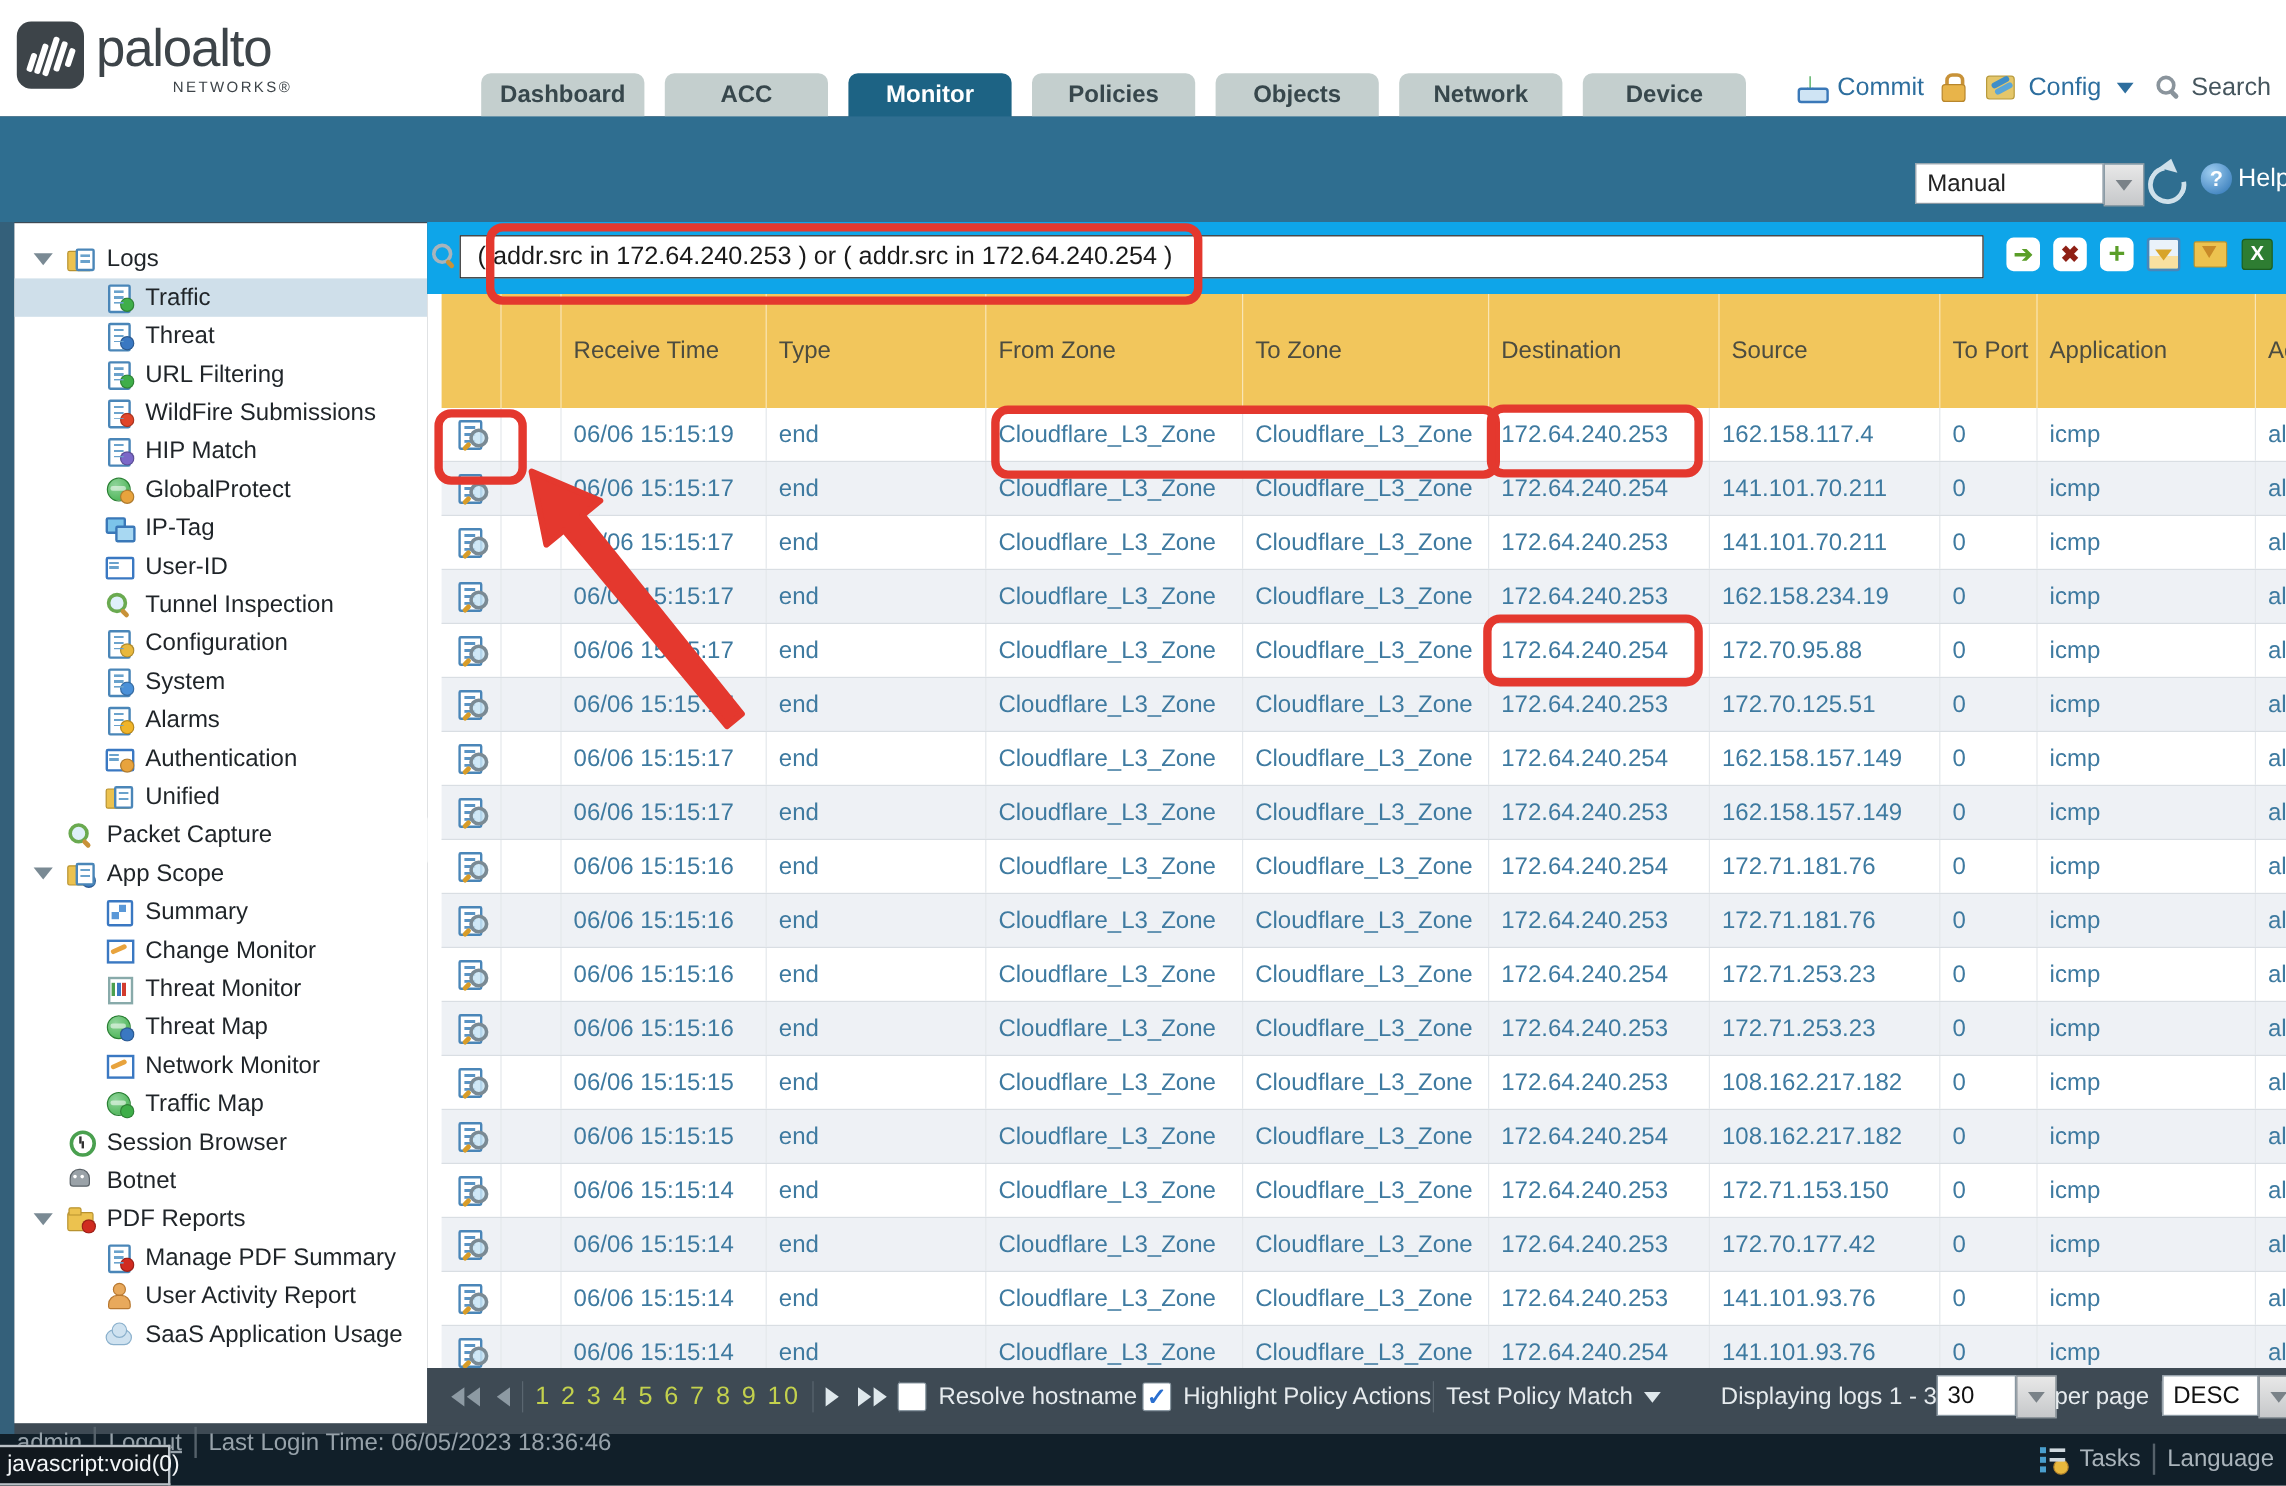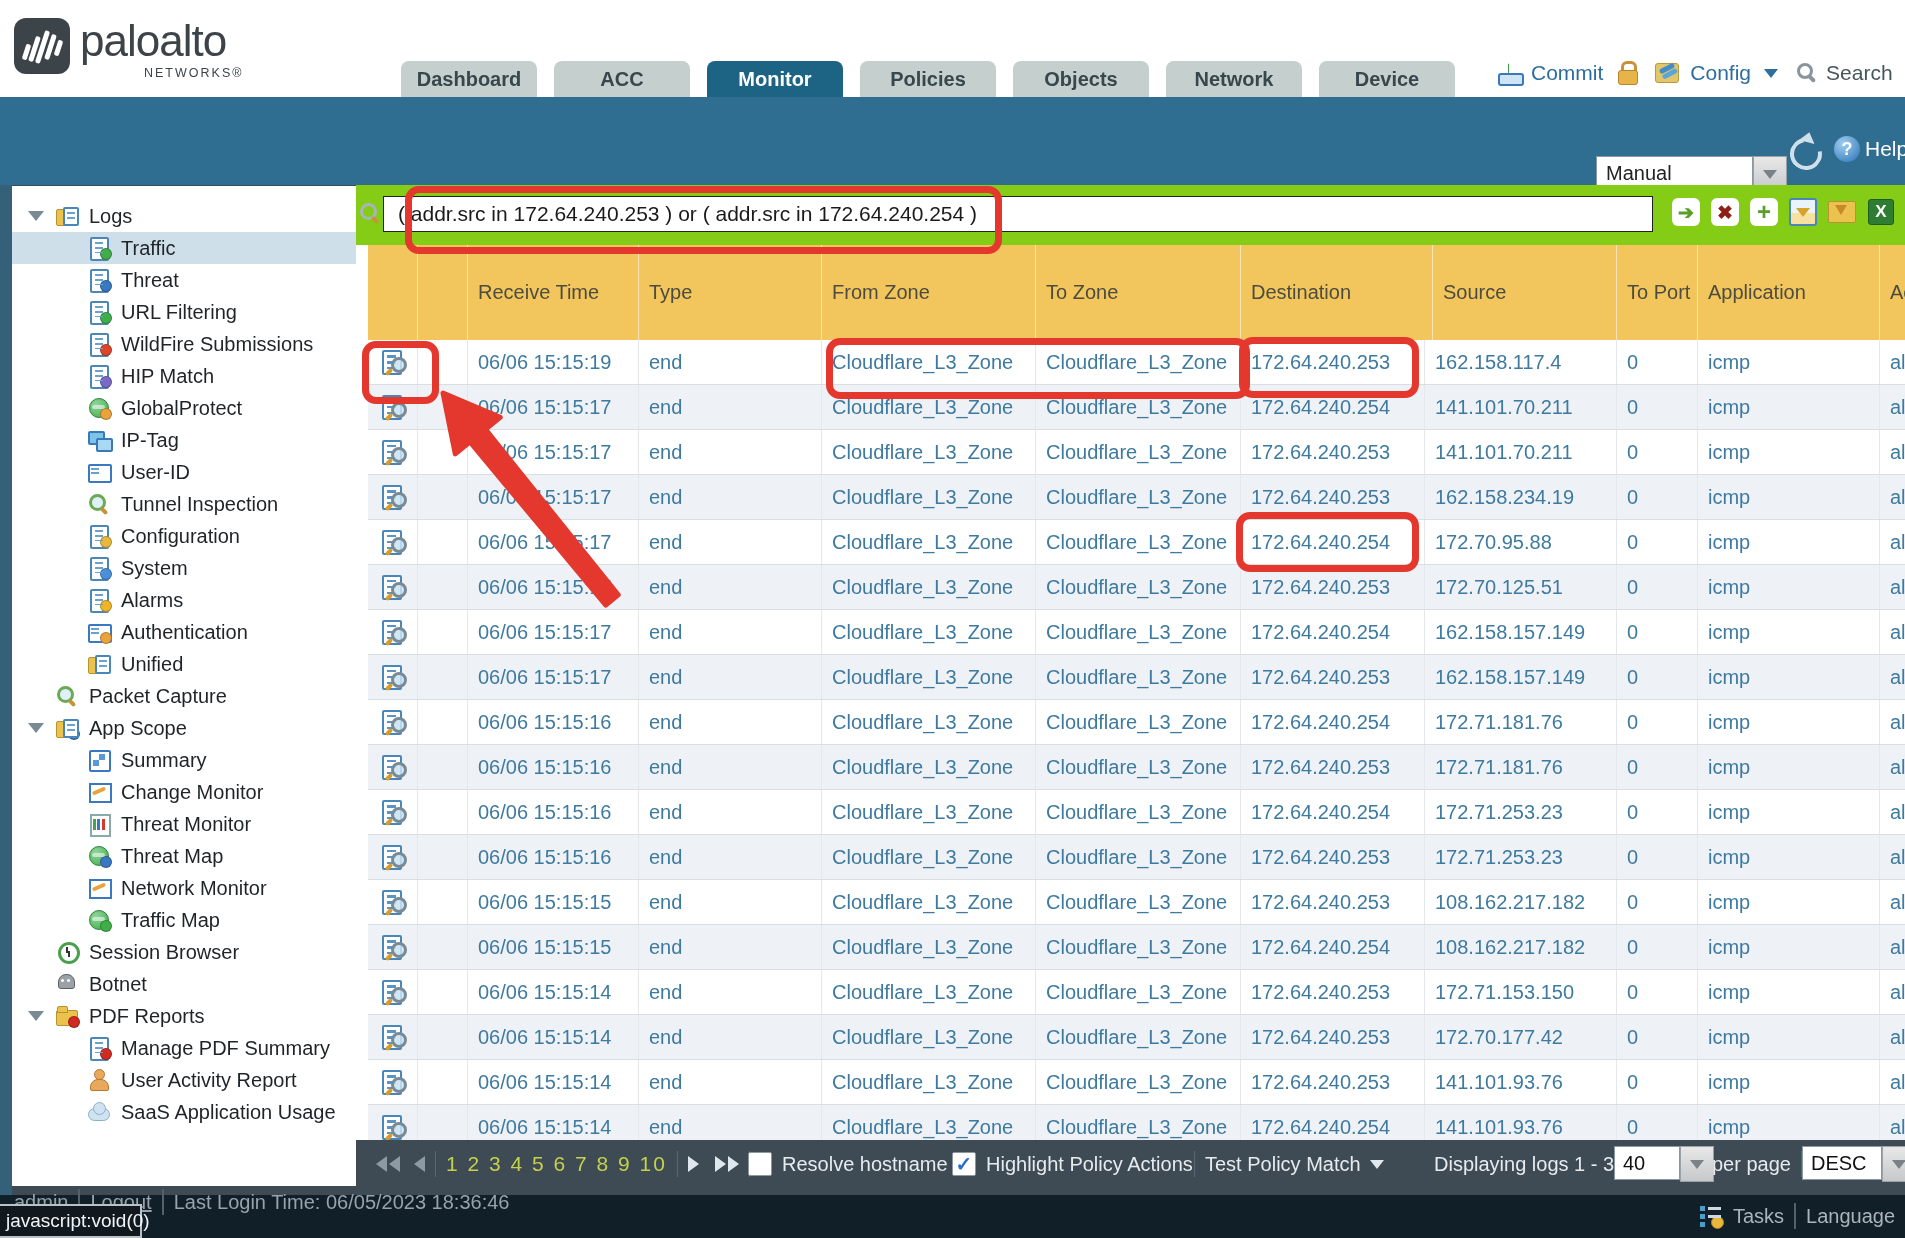--- a/index.html
+++ b/index.html
@@ -27,21 +27,21 @@
   .config-ic{position:relative;width:26px;height:24px;margin-left:8px;}
   .config-ic::before{content:"";position:absolute;left:0;top:2px;width:22px;height:18px;background:#e4c66a;border:1px solid #b89a3c;border-radius:3px;}
   .config-ic::after{content:"";position:absolute;left:4px;top:5px;width:16px;height:5px;background:#3f8ec8;border-radius:3px;transform:rotate(-28deg);box-shadow:0 6px 0 #5aa6d8;}
   .caret{width:0;height:0;border-left:7px solid transparent;border-right:7px solid transparent;border-top:9px solid #2d6e9e;margin-left:4px;}
   .search-ic{position:relative;width:20px;height:20px;margin-left:10px;}
   .search-ic::before{content:"";position:absolute;left:0;top:0;width:10px;height:10px;border:3.5px solid #8a949c;border-radius:50%;}
   .search-ic::after{content:"";position:absolute;left:13px;top:12px;width:3.5px;height:8px;background:#8a949c;transform:rotate(-45deg);border-radius:2px;}
   .searchtxt{color:#46565e;}
   
   .tealband{position:absolute;left:0;top:97px;width:1905px;height:88px;background:#2f6e90;}
-  .manual{position:absolute;left:1596px;top:39px;display:flex;margin-top:20px;}
+  .manual{position:absolute;left:1596px;top:39px;display:flex;}
   .manual .val{width:146px;height:32px;background:#fff;border:1px solid #8a98a2;font-size:20px;color:#222;
                display:flex;align-items:center;padding-left:9px;}
   .ddbtn{width:32px;height:34px;background:linear-gradient(#e8e8e8,#c6c8ca);border:1px solid #9aa2a8;
          display:flex;align-items:center;justify-content:center;}
   .ddbtn i{width:0;height:0;border-left:7px solid transparent;border-right:7px solid transparent;border-top:9px solid #7a8288;}
   .refresh-ic{position:absolute;left:1790px;top:41px;width:24px;height:24px;border:4px solid #cfe0ea;border-radius:50%;border-top-color:transparent;transform:rotate(35deg);}
   .refresh-ic::after{content:"";position:absolute;left:-4px;top:-8px;width:0;height:0;border-left:8px solid transparent;border-right:8px solid transparent;border-bottom:10px solid #cfe0ea;transform:rotate(-20deg);}
   .help{position:absolute;left:1834px;top:39px;display:flex;align-items:center;gap:5px;color:#fff;font-size:21px;}
   .help .q{width:26px;height:26px;border-radius:50%;background:radial-gradient(circle at 35% 30%,#9ecdf0,#2a72b4);color:#fff;
            font-weight:bold;font-size:18px;display:flex;align-items:center;justify-content:center;}
@@ -92,21 +92,21 @@
   .k-bars::after{content:"";position:absolute;left:5px;top:7px;width:12px;height:11px;
       background:linear-gradient(90deg,#4aa04f 0 3px,transparent 3px 4.5px,#3a78c2 4.5px 7.5px,transparent 7.5px 9px,#d23b2e 9px 12px);}
   .k-chart::before{content:"";position:absolute;left:1px;top:3px;width:19px;height:16px;background:#fff;border:2px solid #3a78c2;}
   .k-chart::after{content:"";position:absolute;left:4px;top:9px;width:14px;height:4px;background:#e8a33d;transform:rotate(-24deg);border-radius:2px;}
   
   .k-detail::before{content:"";position:absolute;left:1px;top:0;width:16px;height:21px;background:#fff;border:2px solid #4a86b8;border-radius:2px;
       background-image:repeating-linear-gradient(#5a94c4 0 2.5px,transparent 2.5px 6px);background-size:9px 14px;background-repeat:no-repeat;background-position:3px 3px;}
   .k-detail::after{content:"";position:absolute;left:10px;top:7px;width:10px;height:10px;border:3px solid #7a8a94;border-radius:50%;background:rgba(200,228,245,.85);}
   .k-detail .mh{position:absolute;left:6px;top:18px;width:4px;height:8px;background:#d89c28;transform:rotate(45deg);border-radius:2px;}
   
-  .filterbar{position:absolute;left:356px;top:185px;width:1549px;height:60px;background:#84cc16;}
+  .filterbar{position:absolute;left:356px;top:185px;width:1549px;height:60px;background:#0ea5e9;}
   .fmag{position:absolute;left:2px;top:16px;width:22px;height:22px;}
   .fmag::before{content:"";position:absolute;left:2px;top:2px;width:11px;height:11px;border:3px solid #a8b4bc;border-radius:50%;}
   .fmag::after{content:"";position:absolute;left:15px;top:15px;width:4px;height:8px;background:#c89238;transform:rotate(-45deg);border-radius:2px;}
   .finput{position:absolute;left:27px;top:11px;width:1270px;height:36px;background:#fff;border:1px solid #222;
           font-family:"Liberation Sans",sans-serif;font-size:21px;color:#1a1a1a;padding:0 0 0 14px;box-sizing:border-box;}
   .fbtns{position:absolute;left:1316px;top:13px;display:flex;gap:11px;}
   .fbtn{width:28px;height:28px;border-radius:6px;background:#fff;display:flex;align-items:center;justify-content:center;
         font-size:19px;font-weight:bold;cursor:pointer;}
   .fbtn.flat{background:transparent;}
   .g-arrow{color:#5a9e28;} .g-x{color:#8e1f14;} .g-plus{color:#5a9e28;font-size:24px;}
@@ -1071,21 +1071,21 @@
   <div class="grp" style="left:596px;gap:10px;">
     <span class="cb checked" id="cb-highlight"></span>
     <span>Highlight Policy Actions</span>
   </div>
   <div class="grp" style="left:1078px;">
     <span>Displaying logs 1 - 30</span>
     <span class="vdiv"></span>
   </div>
   <div class="grp" style="left:1258px;">
     <span class="selbox">
-      <span class="val" style="width:48px">40</span>
+      <span class="val" style="width:48px">30</span>
       <span class="ddbtn">
           <i></i>
         </span>
     </span>
   </div>
   <div class="grp" style="left:1356px;">
     <span>per page</span>
     <span class="vdiv"></span>
   </div>
   <div class="grp" style="left:1446px;">

